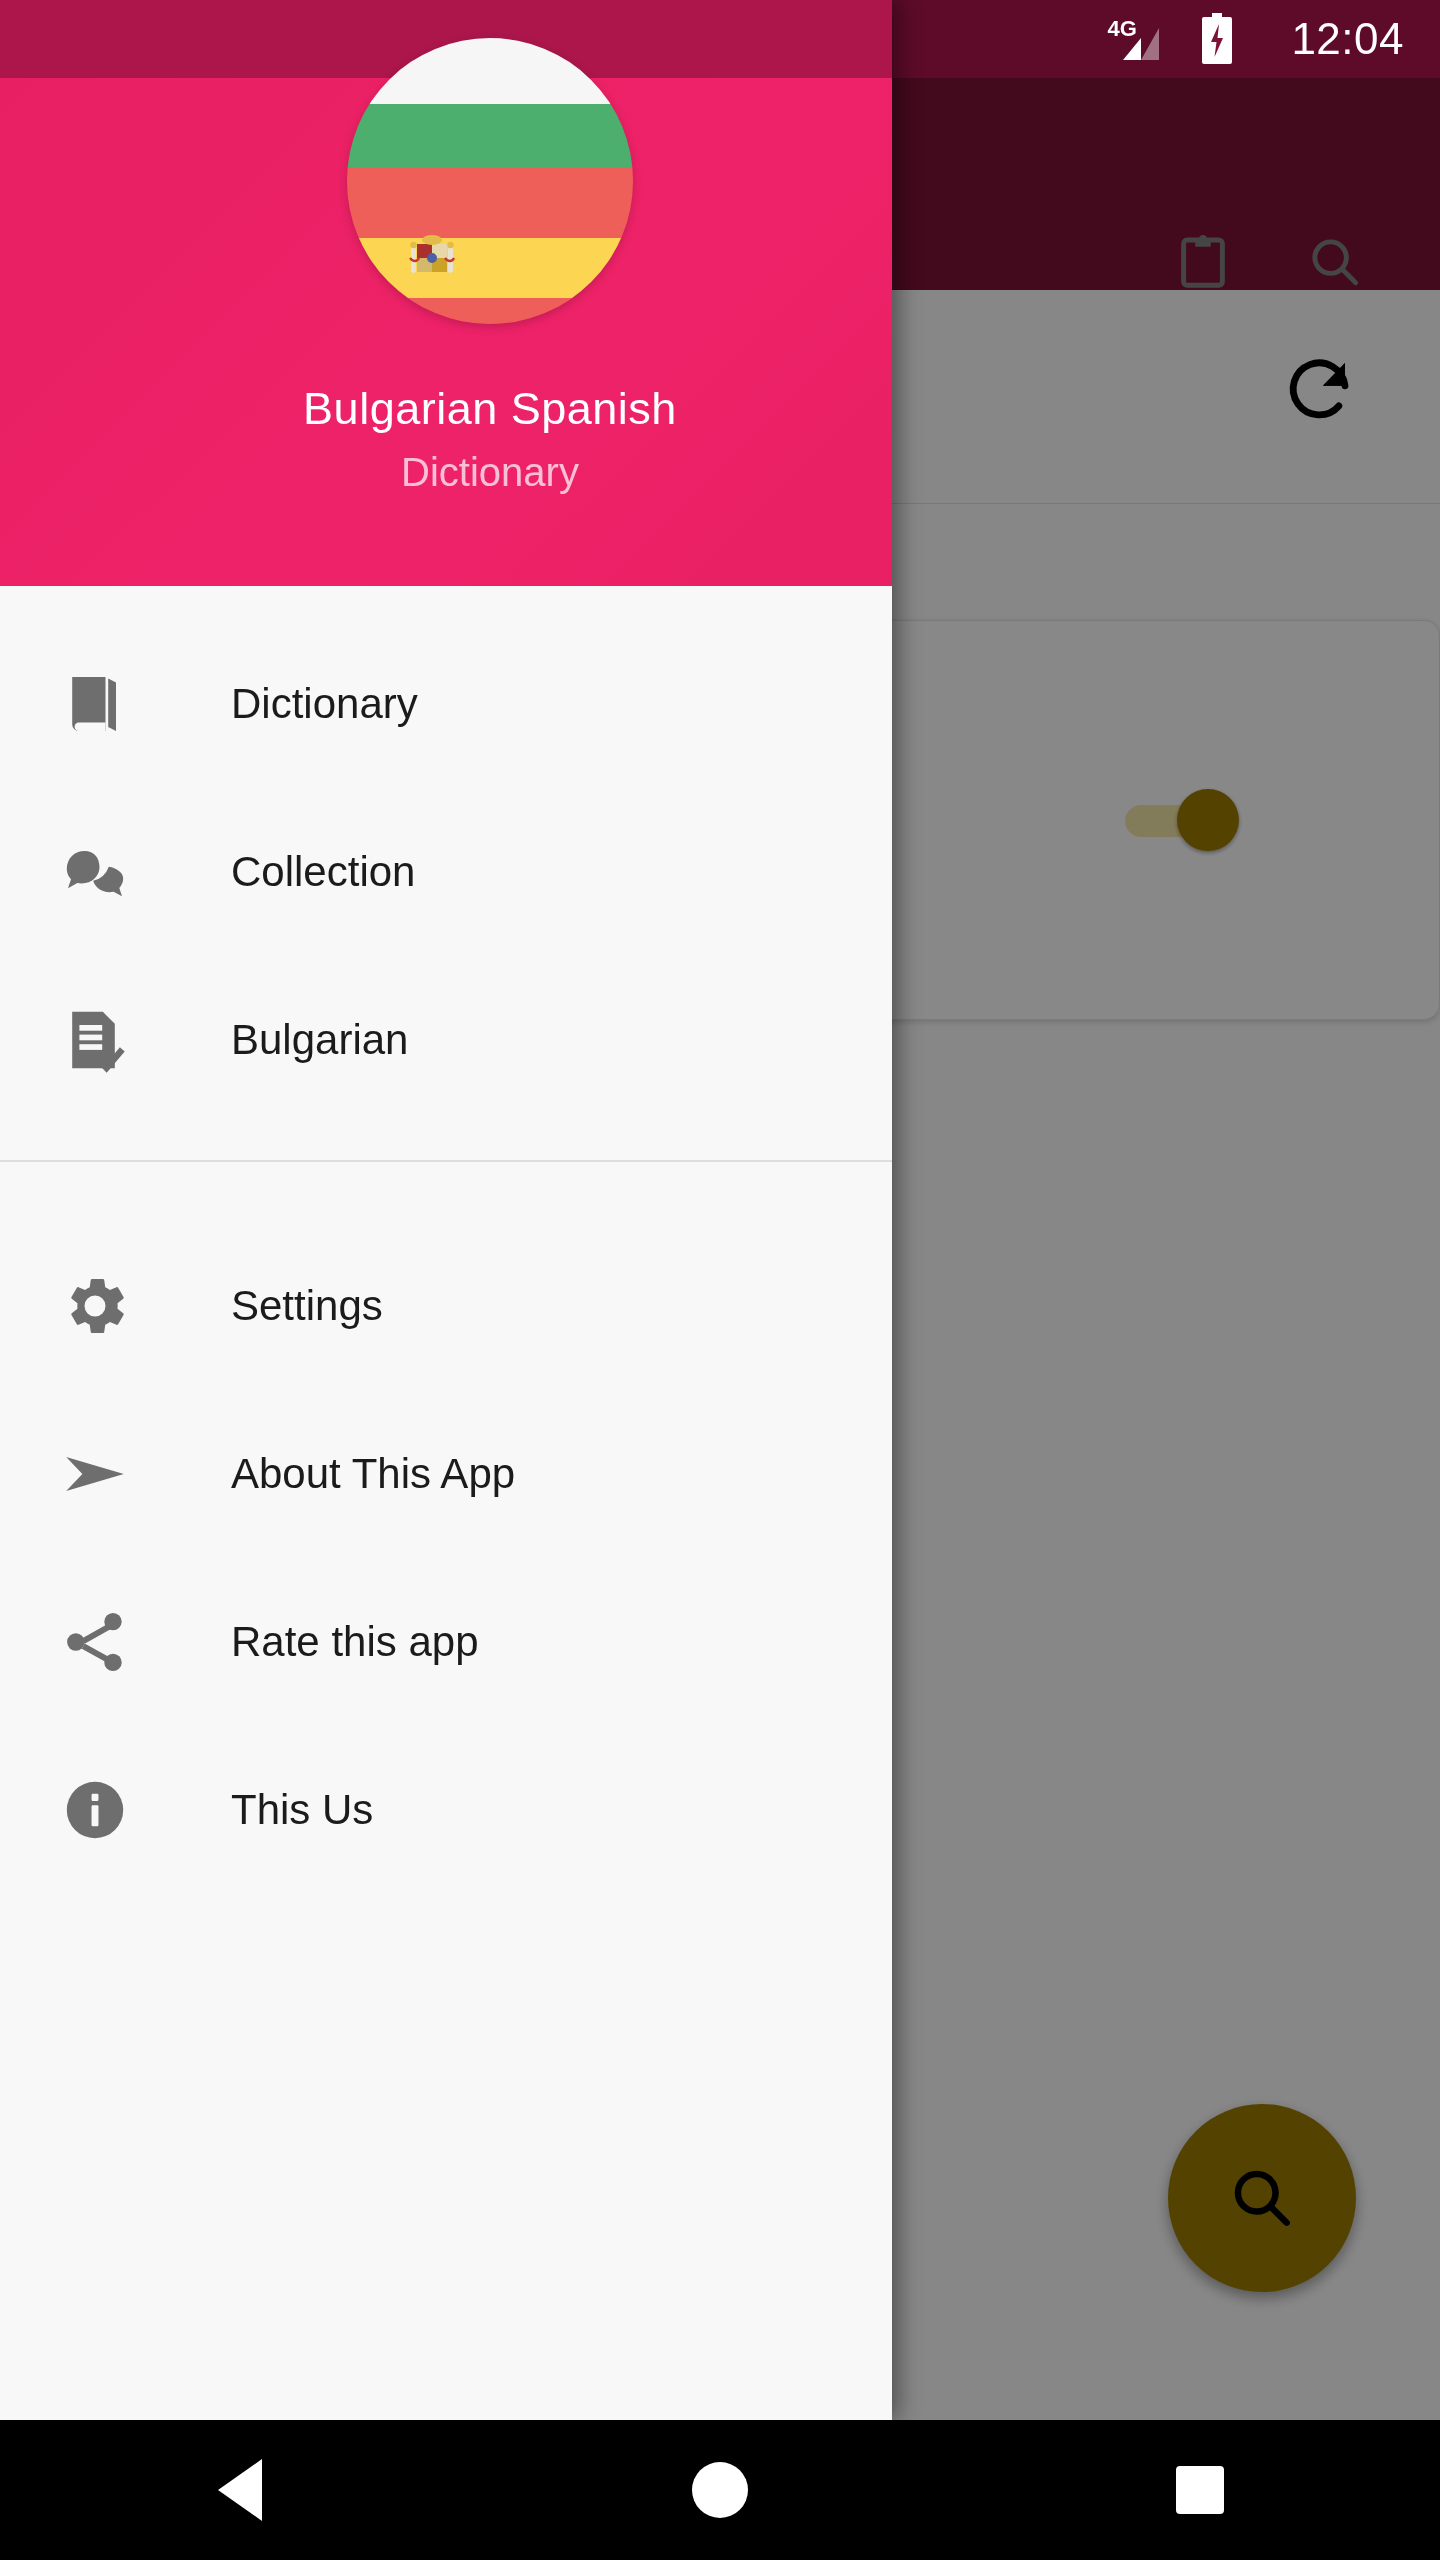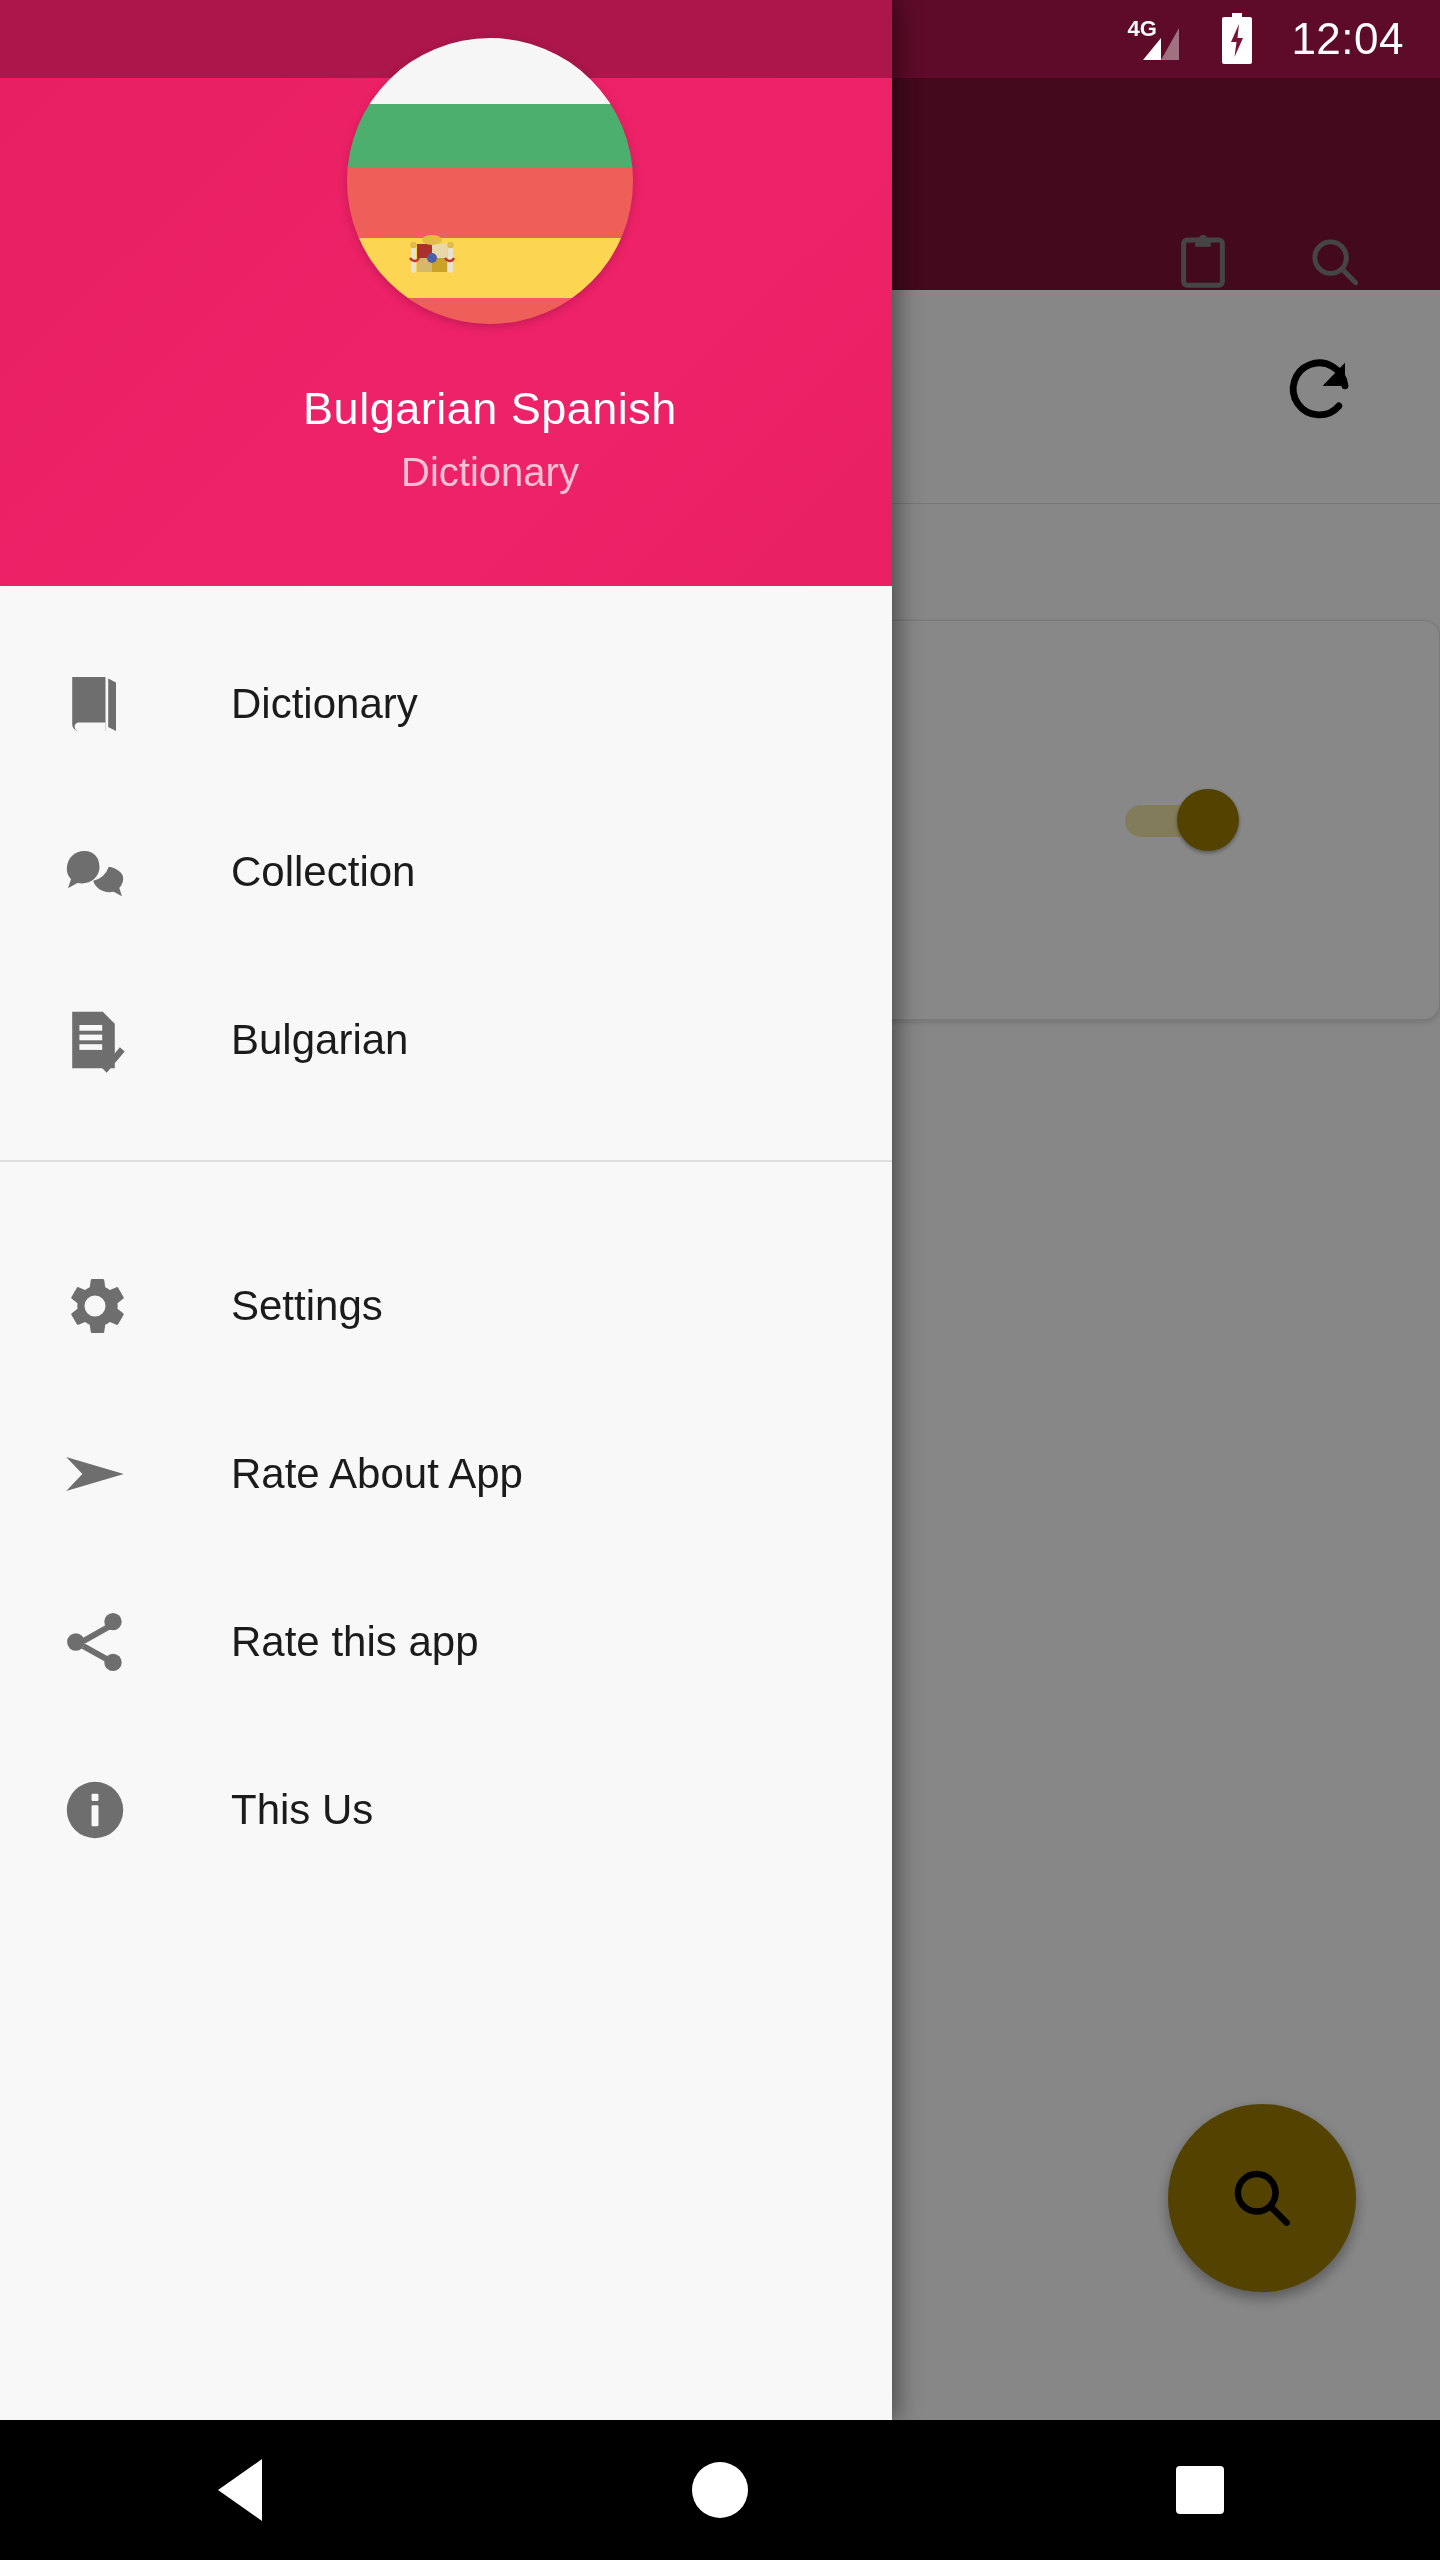--- a/index.html
+++ b/index.html
@@ -167,21 +167,21 @@
     display:flex; align-items:center; gap:37px;
   }
   #signal-icon { width:52px; height:46px; position:relative; }
   #signal-label {
     position:absolute; left:-4px; top:2px;
     font-size:22px; font-weight:bold; color:#ffffff;
     line-height:1;
   }
   #battery-icon { width:34px; height:52px; }
   #clock {
-    font-size:44px; color:#ffffff; letter-spacing:.5px;
+    font-size:44px; color:#ffffff; letter-spacing:.5px;margin-left:20px;
   }
 
   
   #navbar {
     position:absolute; left:0; bottom:0; width:1440px; height:140px;
     background:#000000;
     display:flex; align-items:center; justify-content:space-around;
   }
   .nav-btn {
     width:150px; height:140px;
@@ -345,21 +345,21 @@
           </span>
           <span class="menu-label">Settings</span>
         </div>
 
         <div class="menu-item">
           <span class="menu-icon">
             <svg viewBox="0 0 24 24">
               <path d="M2.4 6.3L21.6 12 2.4 17.7l5.4-5.7z"></path>
             </svg>
           </span>
-          <span class="menu-label">Rate About App</span>
+          <span class="menu-label">About This App</span>
         </div>
 
         <div class="menu-item">
           <span class="menu-icon">
             <svg viewBox="0 0 24 24">
               <circle cx="18" cy="5.2" r="2.9"></circle>
               <circle cx="5.6" cy="12" r="2.9"></circle>
               <circle cx="18" cy="18.8" r="2.9"></circle>
               <path d="M7.6 10.8l9.2-5.1.95 1.75-9.2 5.1zM8.55 12.5l9.2 5.1-.95 1.75-9.2-5.1z"></path>
             </svg>

